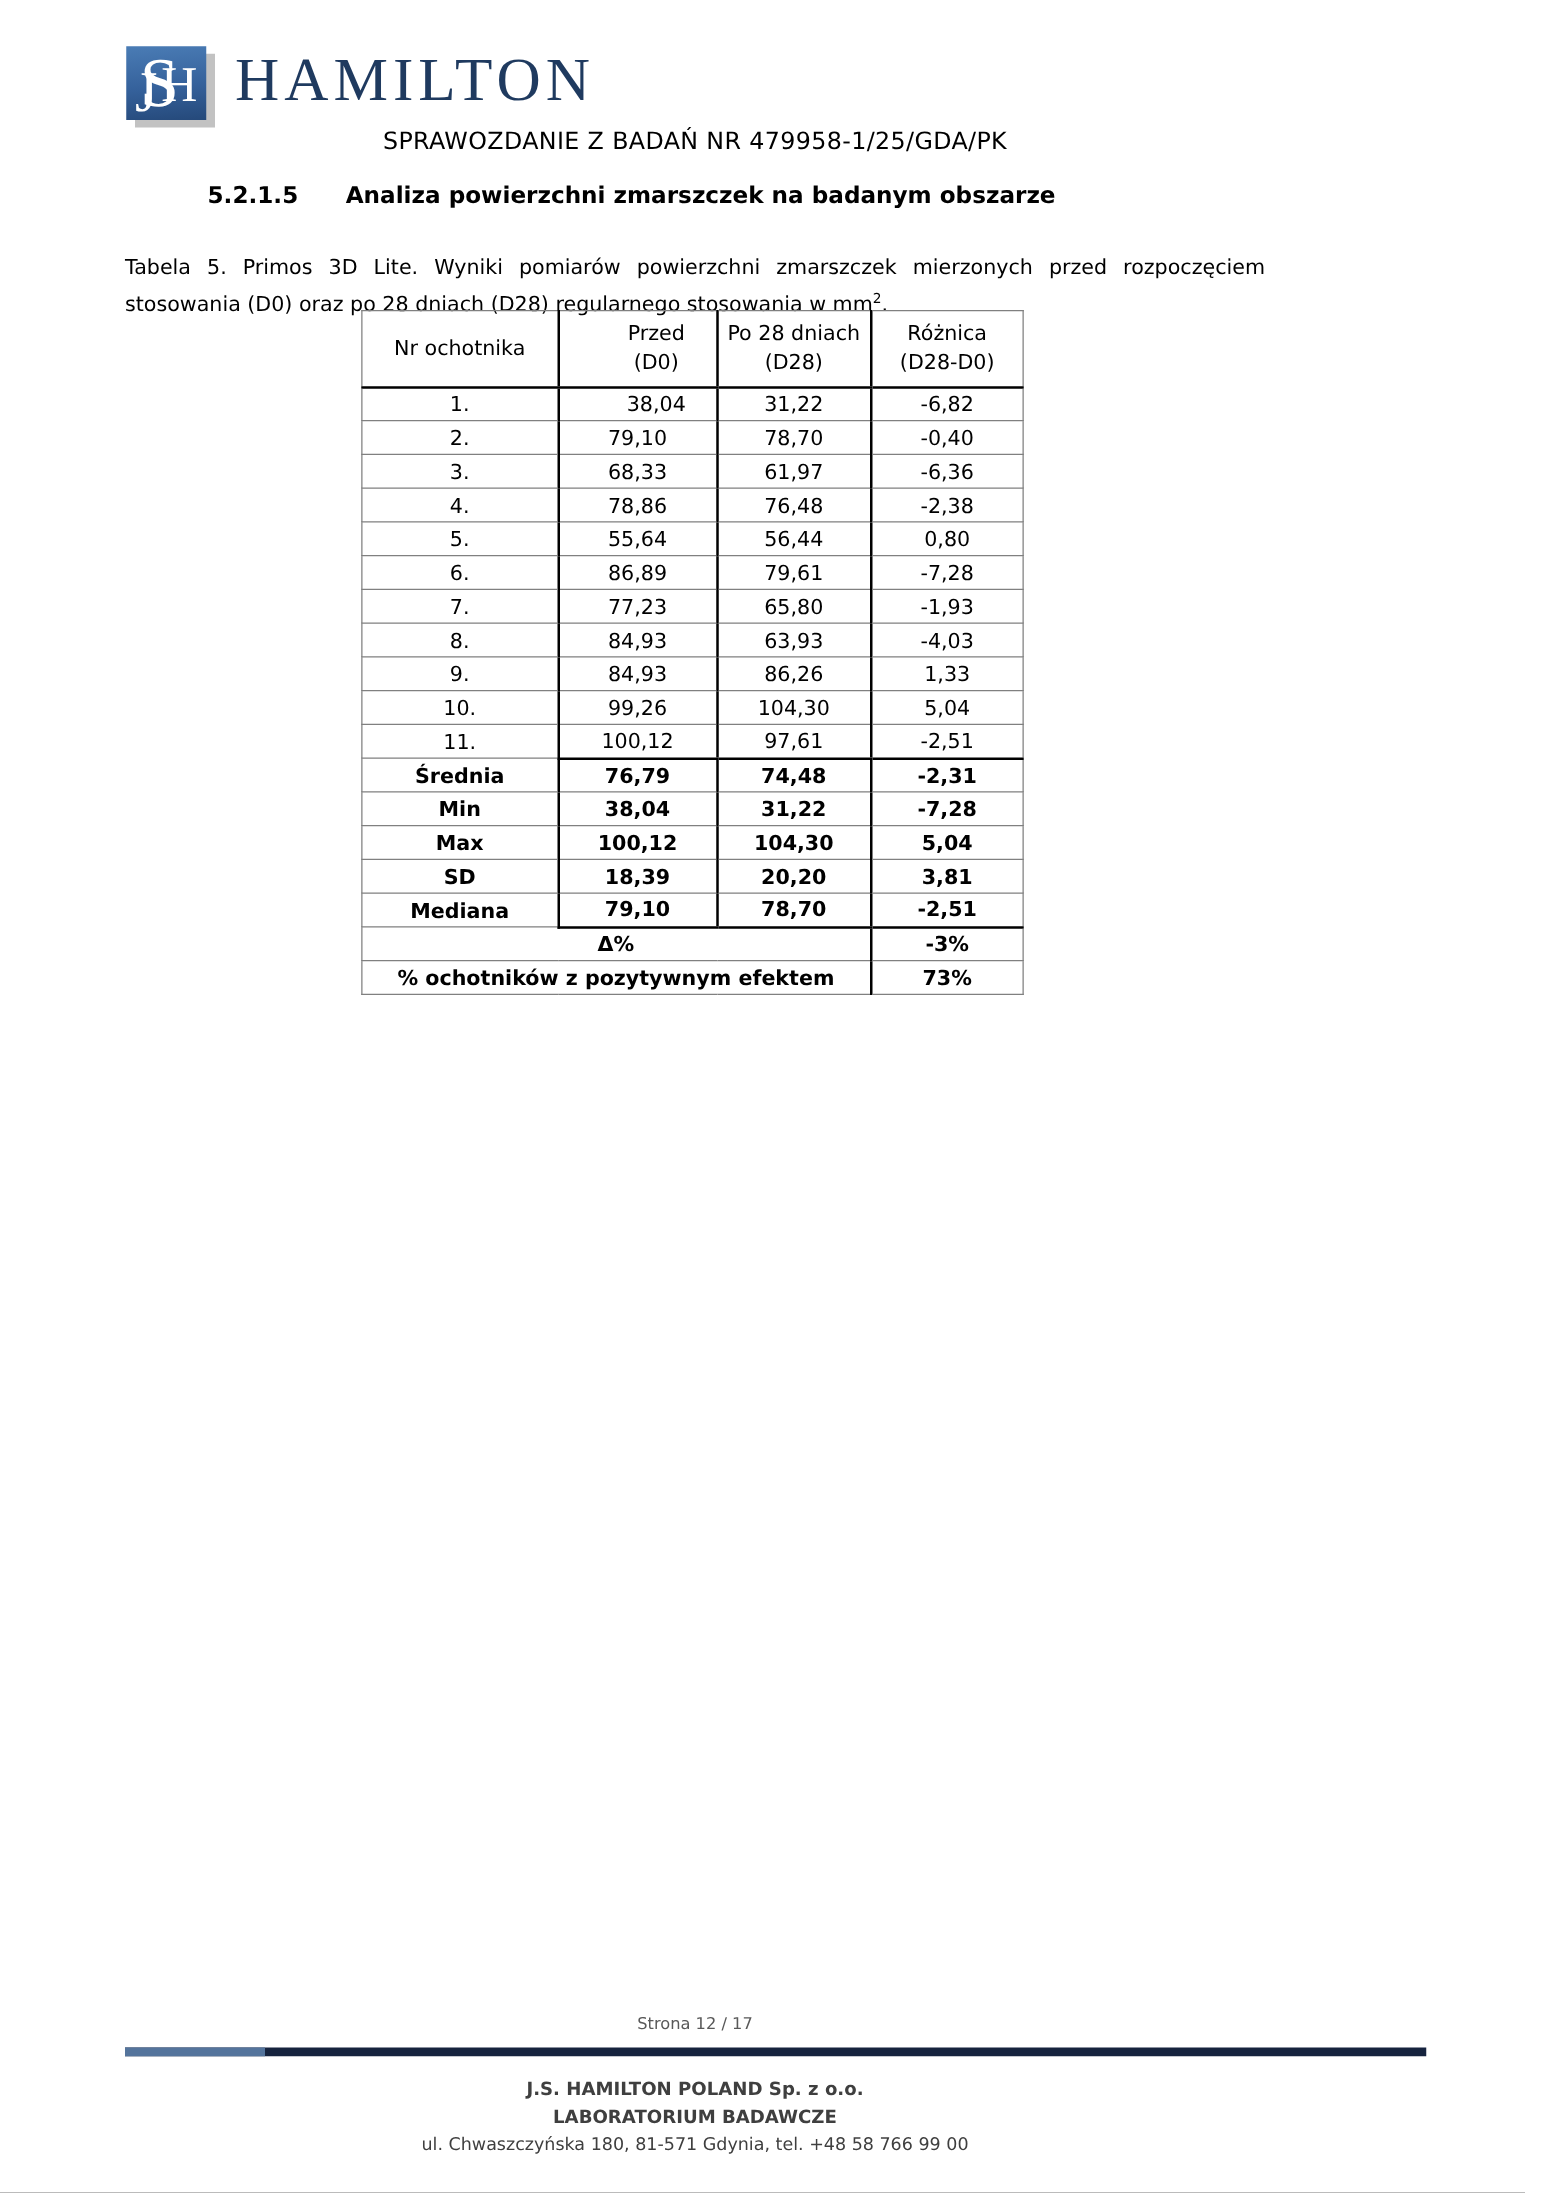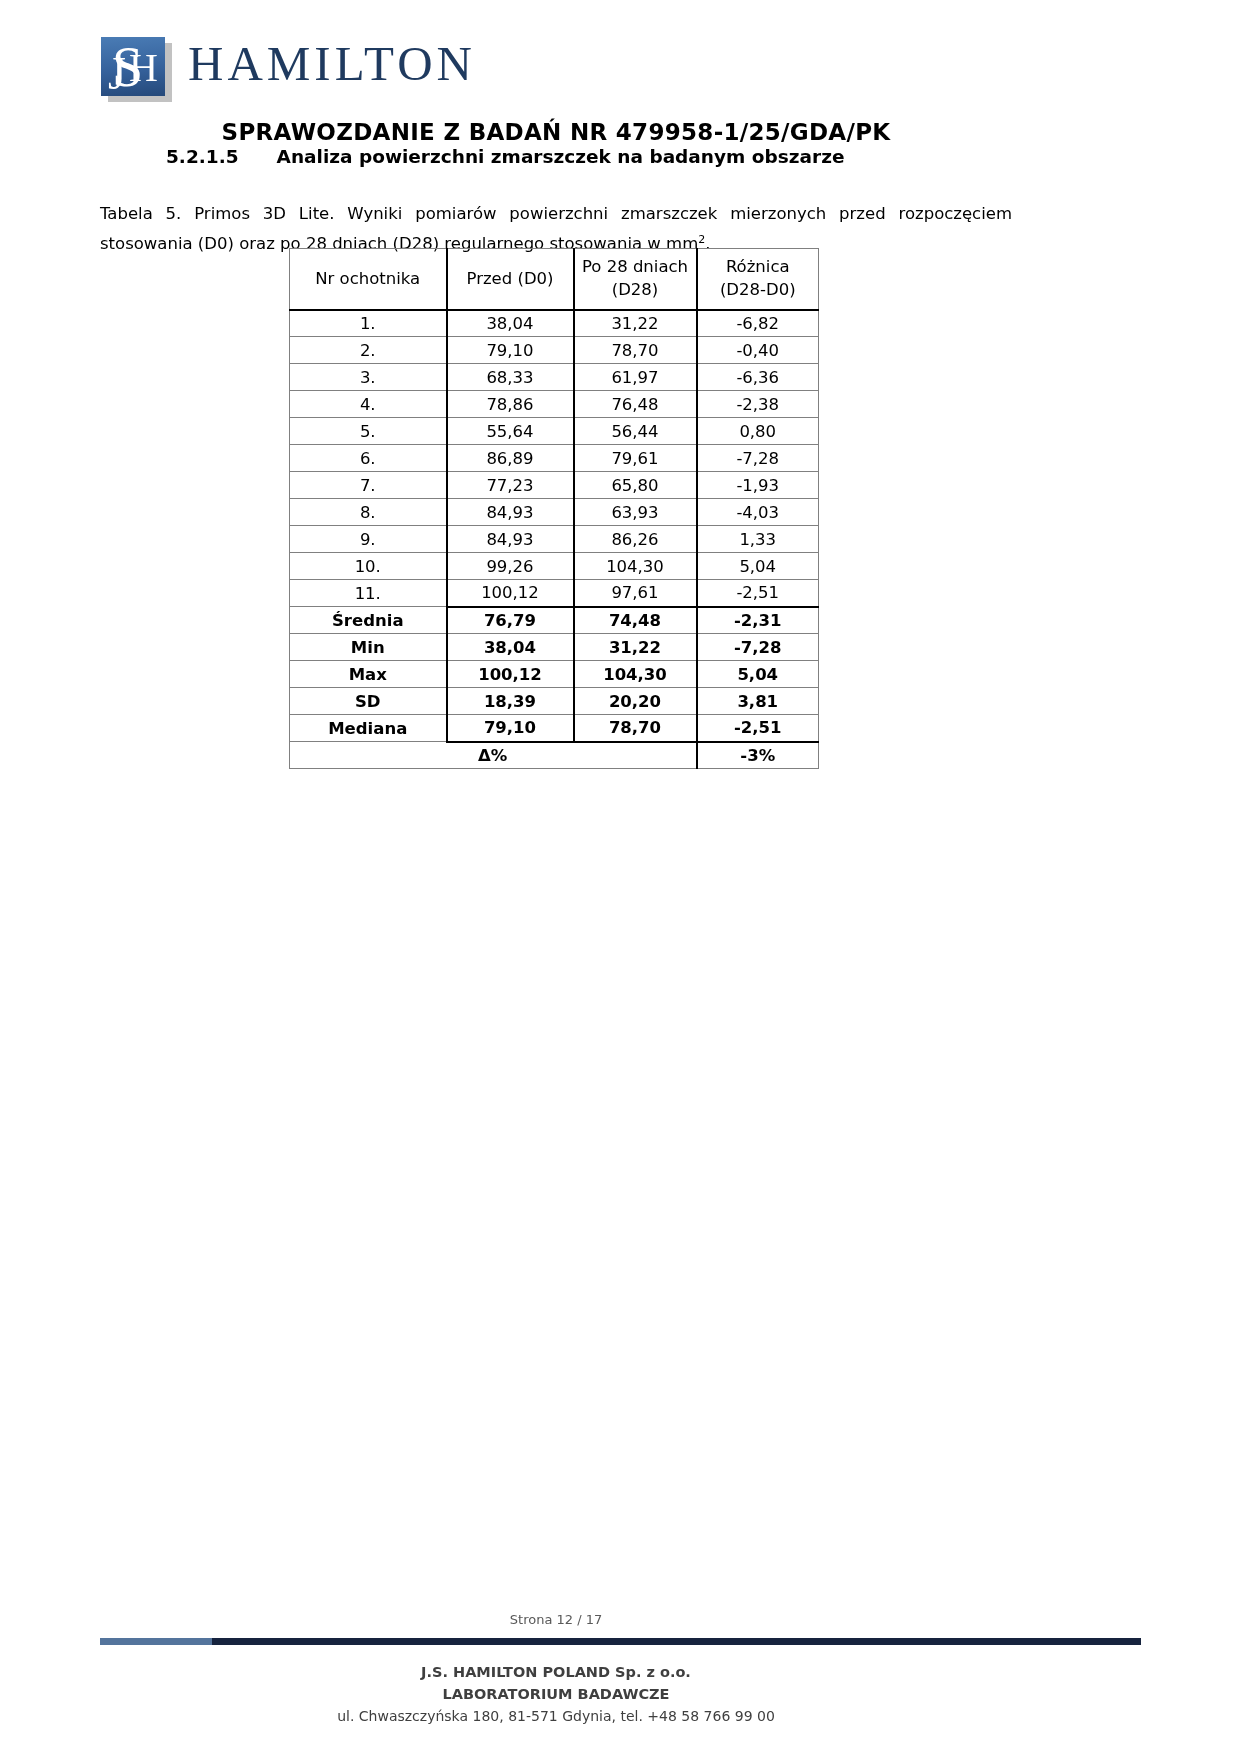--- a/index.html
+++ b/index.html
@@ -34,21 +34,21 @@
     font-family: "Liberation Serif", serif;
     font-size: 49px; line-height: 1;
     letter-spacing: 4px;
     color: #1f3a5f;
   }
 
   
   .report-title {
     position: absolute; top: 102px; left: 100px; width: 912px;
     text-align: center;
-    font-size: 23px; font-weight: bold; letter-spacing: .3px; margin-top: 17px;
+    font-size: 19px; font-weight: normal; letter-spacing: .3px;
   }
   .section-heading {
     position: absolute; top: 146px; left: 166px;
     font-size: 18.5px; font-weight: bold;
   }
   .section-heading .sec-num { margin-right: 38px; text-align: right; }
   .caption {
     position: absolute; top: 182px; left: 100px; width: 912px;
     font-size: 16.5px; line-height: 1.82;
     text-align: justify;
@@ -65,21 +65,21 @@
   .data-table th, .data-table td {
     border: 1px solid #808080;
     text-align: center; vertical-align: middle;
     padding: 0 6px;
     height: 27px;
     font-weight: normal;
   }
   .data-table th { height: 61px; border-bottom: 2px solid #000; }
   .data-table th + th, .data-table td + td { border-left: 2px solid #000; }
   .data-table .w1 { width: 157px; }
-  .data-table .w2 { width: 127px; }
+  .data-table .w2 { width: 127px; padding-left: 36px; }
   .data-table .w3 { width: 123px; }
   .data-table .w4 { width: 122px; }
   .data-table tr.sum td { font-weight: bold; }
   .data-table tr.thick-bottom td + td { border-bottom: 2px solid #000; }
   .hdr-line { display: block; line-height: 1.35; }
 
   
   .page-num {
     position: absolute; top: 1612px; left: 100px; width: 912px;
     text-align: center; font-size: 13px; color: #595959;
@@ -234,20 +234,24 @@
           <td>Mediana</td>
           <td>79,10</td>
           <td>78,70</td>
           <td>-2,51</td>
         </tr>
 
       <tr class="sum">
         <td colspan="3">Δ%</td>
         <td>-3%</td>
       </tr>
+      <tr class="sum">
+        <td colspan="3">% ochotników z pozytywnym efektem</td>
+        <td>73%</td>
+      </tr>
     </tbody>
   </table>
 
   <div class="page-num">Strona 12 / 17</div>
   <div class="footer-bar">
     <div class="bar-light"></div>
   </div>
   <div class="company">
     <div class="co-name">J.S. HAMILTON POLAND Sp. z o.o.</div>
     <div class="co-lab">LABORATORIUM BADAWCZE</div>

